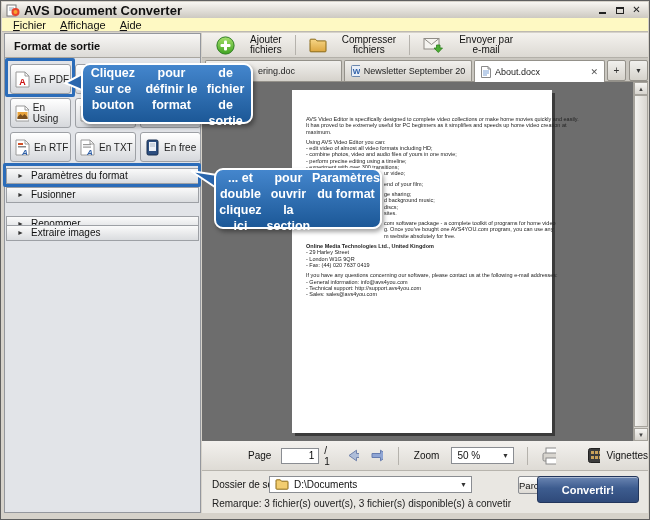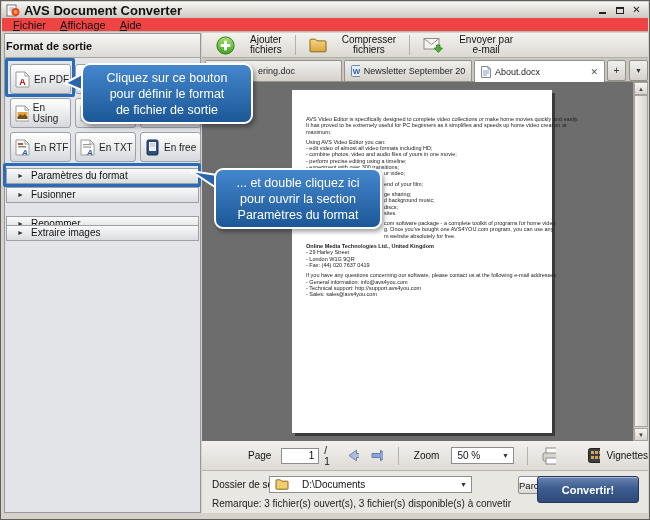--- a/index.html
+++ b/index.html
@@ -9,30 +9,30 @@
   
   .titlebar{position:absolute;left:1px;top:1px;right:1px;height:16px;
     background:linear-gradient(#f8f6f2,#cdc9c1);display:flex;align-items:center;padding:0 4px;}
   .titlebar .title{font-size:13px;font-weight:bold;color:#111;margin-left:4px;flex:1;}
   .winbtn{width:15px;height:12px;display:flex;align-items:center;justify-content:center;
     margin-left:2px;color:#222;font-size:10px;line-height:10px;cursor:default;}
   .minbar{width:7px;height:2px;background:#222;margin-top:6px;}
   .maxbox{width:8px;height:7px;border:1px solid #222;border-top:2px solid #222;}
 
   
-  .menubar{position:absolute;left:1px;top:17px;right:1px;height:14px;background:#ef4444;
+  .menubar{position:absolute;left:1px;top:17px;right:1px;height:14px;background:#fef9c3;
     border-bottom:1px solid #bdb9b1;display:flex;align-items:center;padding-left:4px;}
   .mi{font-size:11px;color:#111;padding:0 7px;}
 
   
   .sidebar{position:absolute;left:3px;top:32px;width:197px;height:480px;
     background:#e2e4e8;border:1px solid #94979d;}
   .sb-header{position:absolute;left:0;top:0;right:0;height:24px;
     background:linear-gradient(#f8f7f5,#dcdad6);border-bottom:1px solid #a9a69f;
-    font-size:11px;font-weight:bold;color:#111;line-height:24px;padding-left:1px;}
+    font-size:11px;font-weight:bold;color:#111;line-height:24px;padding-left:9px;}
   .fbtn{position:absolute;width:61px;height:30px;border:1px solid #9da0a5;border-radius:3px;
     background:linear-gradient(#ffffff,#e9eaec 55%,#d6d8dc);display:flex;align-items:center;
     padding-left:4px;gap:4px;font-size:10px;color:#222;}
   .section{position:absolute;left:1px;width:193px;height:16px;border:1px solid #9da0a5;
     background:linear-gradient(#fafafa,#dadcdf);font-size:10px;color:#111;line-height:14px;
     padding-left:24px;}
   .section .tri{position:absolute;left:10px;top:0;font-size:7px;color:#333;line-height:14px;}
 
   
   .hl{position:absolute;border:3px solid var(--accent_blue,#2b6cb9);border-radius:2px;z-index:40;}
@@ -79,35 +79,35 @@
     display:flex;align-items:center;font-size:10px;color:#111;}
   .pb-div{width:1px;height:18px;background:#b5b2ac;}
   .pb-input{width:38px;height:16px;border:1px solid #8a8d92;background:#fff;font-size:10px;
     text-align:right;padding:0 4px 0 0;}
   .combo{height:17px;border:1px solid #8a8d92;background:#fff;display:flex;align-items:center;
     font-size:10px;color:#111;padding-left:5px;position:relative;}
   .combo .caret{margin-left:auto;margin-right:4px;font-size:7px;color:#333;}
 
   .bottombar{position:absolute;left:0;top:438px;width:446px;height:42px;background:#e9e7e2;}
   .bb-label{position:absolute;left:10px;top:8px;font-size:10px;color:#111;}
-  .out-combo{position:absolute;left:67px;top:5px;width:203px;gap:8px;}
+  .out-combo{position:absolute;left:67px;top:5px;width:203px;}
   .browse{position:absolute;left:275px;top:5px;width:48px;height:18px;border:1px solid #8a8d92;
     border-radius:2px;background:linear-gradient(#fdfdfc,#dddad4);font-size:9.5px;color:#111;
     display:flex;align-items:center;justify-content:center;margin-left:41px;}
   .convert{position:absolute;left:335px;top:5px;width:102px;height:27px;border:1px solid #22365c;
     border-radius:3px;background:linear-gradient(#6a85b2,#3d5c8f 45%,#2f4a7a);
     box-shadow:inset 0 1px 0 rgba(255,255,255,.45);
     color:#fff;font-size:11px;font-weight:bold;display:flex;align-items:center;justify-content:center;}
   .remark{position:absolute;left:10px;top:27px;font-size:10px;color:#222;}
 
   
   .tip{position:absolute;z-index:100;border:2px solid #fff;border-radius:9px;
     background:linear-gradient(#4486cd,#1c5897);box-shadow:2px 3px 4px rgba(0,0,0,.35);
-    color:#fff;font-weight:normal;font-size:12.5px;line-height:16px;text-align:center;
-    display:flex;flex-direction:column;justify-content:center;}
+    color:#fff;font-weight:bold;font-size:12.5px;line-height:16px;text-align:center;
+    display:flex;flex-direction:row;justify-content:center;}
   .tail{position:absolute;z-index:99;}
 </style>
 </head>
 <body>
 
 <div class="window">
 
   <div class="titlebar">
     <svg width="14" height="14">
       <rect x="1" y="2" width="9" height="11" fill="#fff" stroke="#777"></rect>

